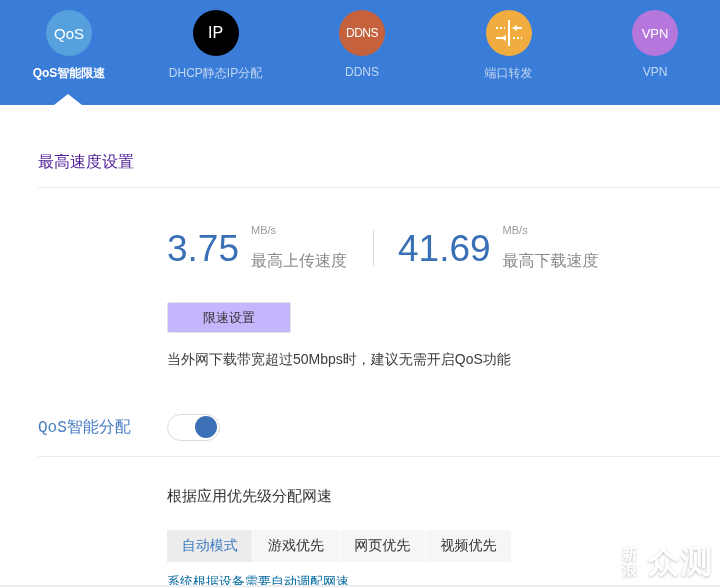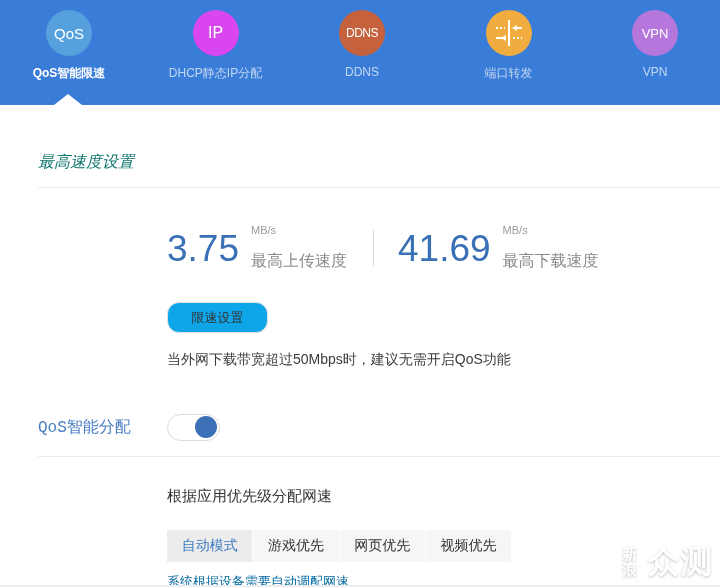--- a/index.html
+++ b/index.html
@@ -51,22 +51,21 @@
     width: 0; height: 0;
     border-left: 14px solid transparent;
     border-right: 14px solid transparent;
     border-bottom: 11px solid #ffffff;
   }
 
   
   .section-title {
     margin: 47px 0 0 38px;
     font-size: 16px;
-    color: #0f766e;
-    font-style: italic;
+    color: #4c1d95;
   }
   .divider {
     height: 1px;
     background: #ebebeb;
     margin: 14px 0 0 38px;
   }
 
   .speed-row {
     margin: 36px 0 0 167px;
     display: flex;
@@ -83,24 +82,24 @@
   .speed-label { font-size: 16px; color: #8a8a8a; margin-top: 15px; white-space: nowrap; }
   .speed-sep {
     width: 1px; height: 36px;
     background: #d9d9d9;
     margin: 0 24px 0 26px;
   }
 
   .limit-btn {
     display: block;
     margin: 30px 0 0 167px;
-    width: 101px; height: 31px;
-    background: #0ea5e9;
+    width: 124px; height: 31px;
+    background: #c4b5fd;
     border: 1px solid #e2e2e2;
-    border-radius: 12px;
+    border-radius: 2px;
     font-size: 13px;
     color: #333;
     font-family: inherit;
     cursor: pointer;
   }
   .speed-note {
     margin: 18px 0 0 167px;
     font-size: 14px;
     color: #3c3c3c;
   }
@@ -192,21 +191,21 @@
 </style>
 </head>
 <body>
 
 <div class="navbar">
   <div class="nav-item active">
     <div class="nav-circle qos" style="background: rgb(87, 160, 222);">QoS</div>
     <div class="nav-label">QoS智能限速</div>
   </div>
   <div class="nav-item">
-    <div class="nav-circle ip" style="background: #d946ef;">IP</div>
+    <div class="nav-circle ip" style="background: #000000;">IP</div>
     <div class="nav-label">DHCP静态IP分配</div>
   </div>
   <div class="nav-item">
     <div class="nav-circle ddns" style="background: rgb(197, 97, 61);">DDNS</div>
     <div class="nav-label">DDNS</div>
   </div>
   <div class="nav-item">
     <div class="nav-circle" style="background: rgb(240, 172, 63);">
       <svg class="pf-svg" viewBox="0 0 30 30">
         <line x1="15" y1="2" x2="15" y2="28" stroke="#fff" stroke-width="2"></line>

